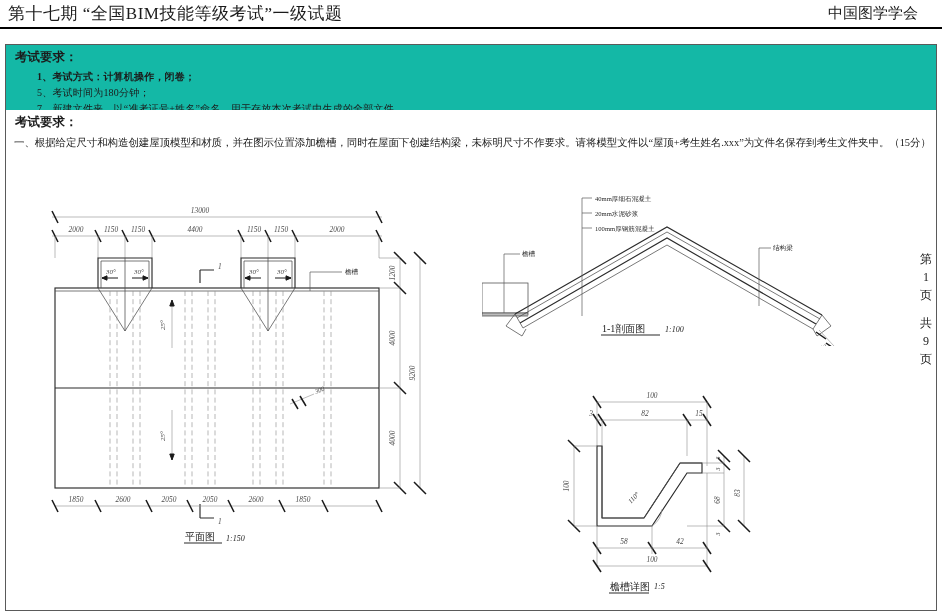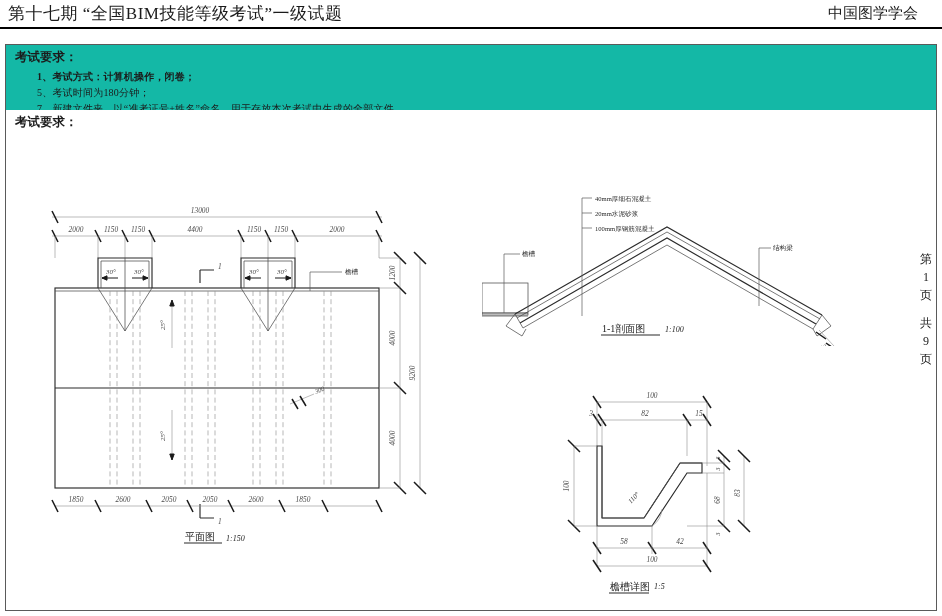--- a/index.html
+++ b/index.html
@@ -67,20 +67,21 @@
 
   <div class="req-box">
     <div class="req-title">考试要求：</div>
     <div class="req-line rl1">1、考试方式：计算机操作，闭卷；</div>
     <div class="req-line rl2">5、考试时间为180分钟；</div>
     <div class="req-line rl3">7、新建文件夹，以“准考证号+姓名”命名，用于存放本次考试中生成的全部文件。</div>
   </div>
 
   <div class="body-box">
     <div class="sec-title">考试要求：</div>
+    <div class="q-text">一、根据给定尺寸和构造创建屋顶模型和材质，并在图示位置添加檐槽，同时在屋面下创建结构梁，未标明尺寸不作要求。请将模型文件以“屋顶+考生姓名.xxx”为文件名保存到考生文件夹中。（15分）</div>
   </div>
 
   <div class="pagenum">
     <div>第</div>
     <div>1</div>
     <div>页</div>
     <div class="gap"></div>
     <div>共</div>
     <div>9</div>
     <div>页</div>

